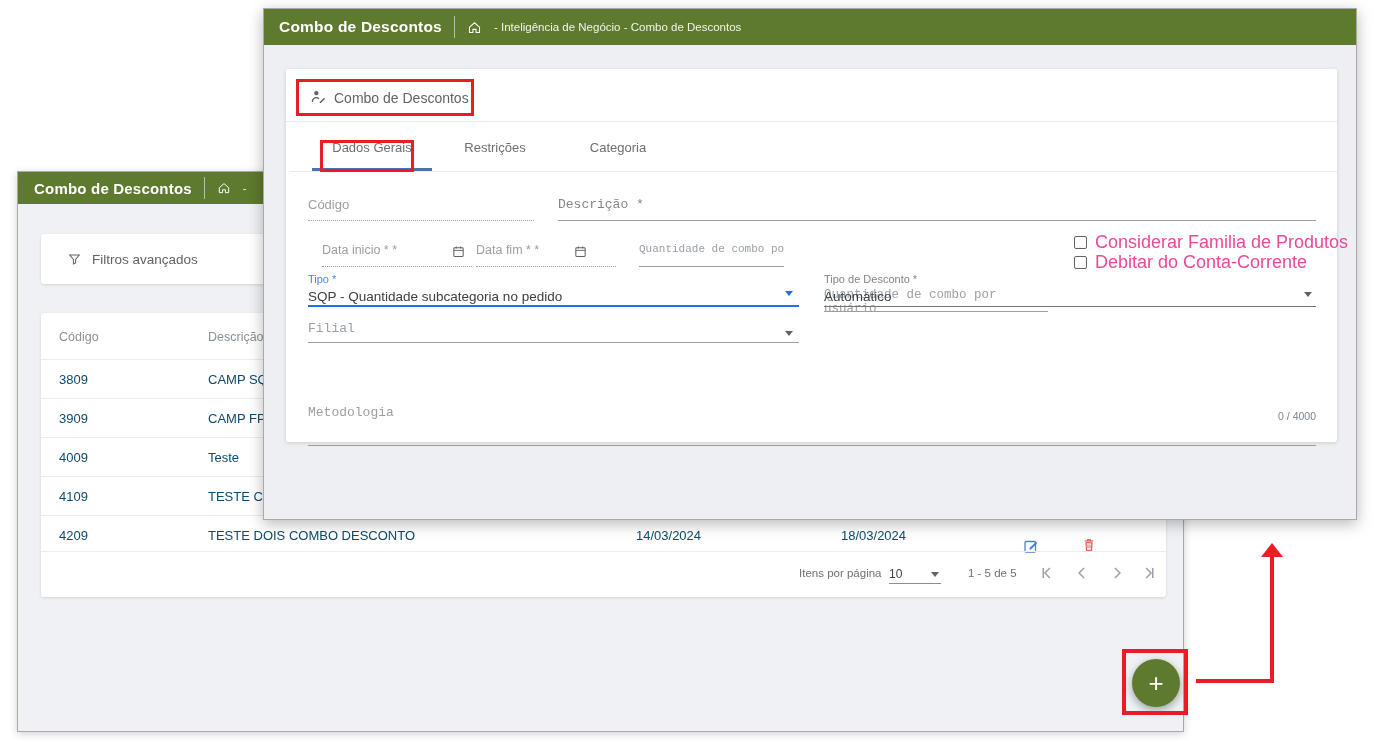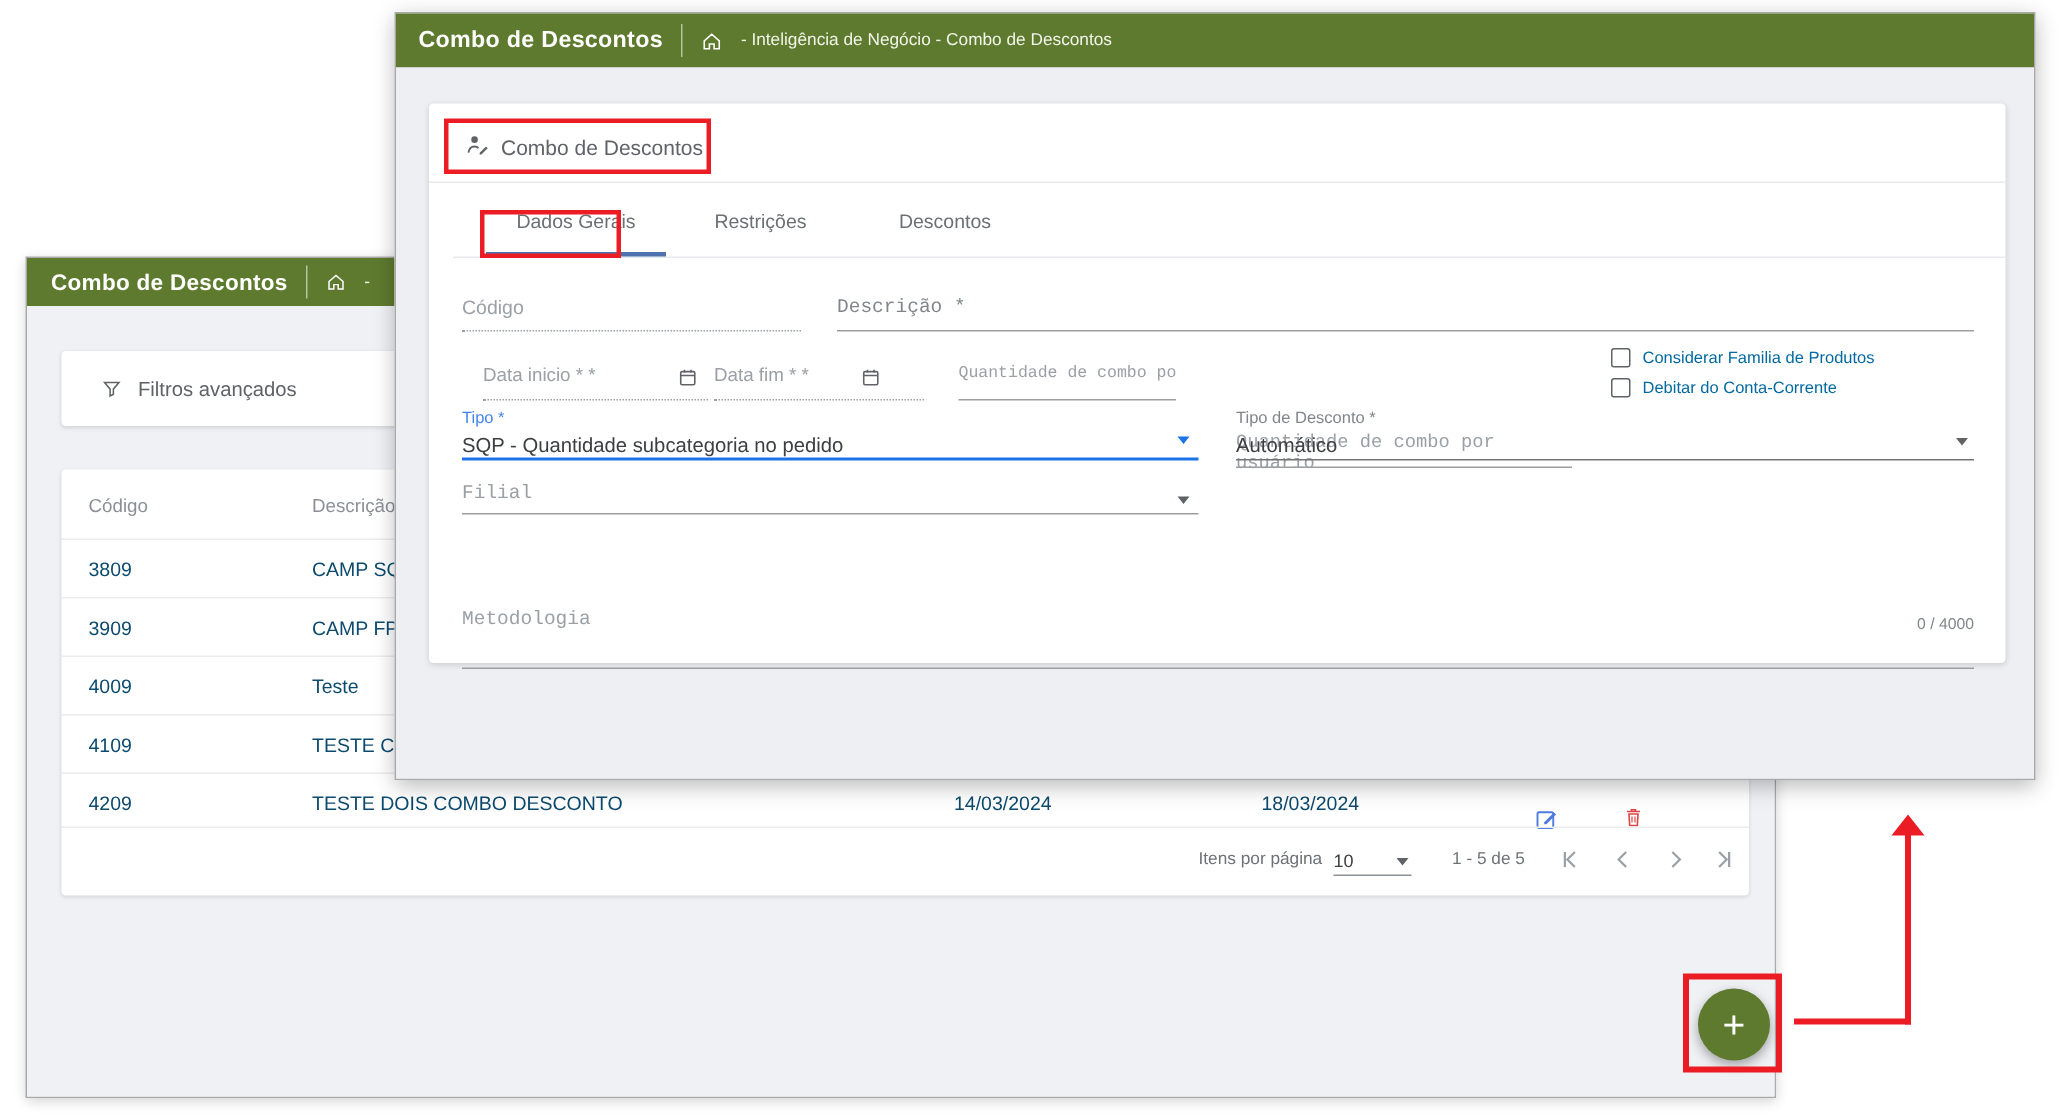--- a/index.html
+++ b/index.html
@@ -53,39 +53,39 @@
     box-shadow:0 4px 14px rgba(0,0,0,.28); }
   .form-window .appbar { height:36px; padding-left:15px; gap:12px; }
   .form-window .appbar-title { font-size:15.5px; }
   .form-window .appbar-crumb { font-size:11.5px; }
   .form-body { position:relative; background:#edeff3; height:474px; }
   .form-card { position:absolute; left:22px; top:24px; width:1051px; height:373px;
     background:#fff; box-shadow:0 1px 4px rgba(0,0,0,.14); border-radius:3px; }
   .card-head { position:absolute; left:0; top:0; right:0; height:53px; border-bottom:1px solid #e8eaed; }
   .card-title { position:absolute; left:48px; top:21px; font-size:14px; color:#5f6368; }
   .card-head .icon { position:absolute; left:24px; top:19px; }
-  .tabs { position:absolute; left:16px; top:53px; right:0; height:50px; border-bottom:1px solid #e8eaed; }
+  .tabs { position:absolute; left:4px; top:53px; right:0; height:50px; border-bottom:1px solid #e8eaed; }
   .tab { position:absolute; top:0; width:120px; height:50px; border:none; background:transparent;
     font-size:13px; color:#6b7075; cursor:pointer; font-family:inherit; }
   .tab1{ left:22px; } .tab2{ left:145px; } .tab3{ left:268px; }
   .tab-indicator { position:absolute; left:22px; bottom:0; width:120px; height:3px; background:#4e72ad; }
 
   .field { position:absolute; }
   .f-label { font-size:13px; color:#9aa0a6; display:block; }
   .dotted { border-bottom:1px dotted #9aa0a6; }
   .solid  { border-bottom:1px solid #9e9e9e;font-family:Liberation Mono, monospace; }
   .sel-label { font-size:11px; display:block; }
   .sel-value { font-size:13.5px; color:#3c4043; display:block; margin-top:4px; white-space:nowrap; }
   .tri { width:0; height:0; border-left:4.5px solid transparent; border-right:4.5px solid transparent;
     border-top:5.5px solid #5f6368; display:inline-block; }
   .tri-blue { border-top-color:#1a73e8; }
   .cal-icon { position:absolute; top:1px; }
   .checkline { position:absolute; display:flex; align-items:center; gap:8px; cursor:pointer; }
   .checkbox { width:13px; height:13px; border:1.5px solid #5f6368; border-radius:2px; background:#fff; }
-  .check-label { font-size:11px; color:#0369a1; white-space:nowrap; }
+  .check-label { font-size:18px; color:#ec4899; white-space:nowrap; }
   .counter { position:absolute; right:21px; top:341px; font-size:10.5px; color:#80868b; }
 
   
   .anno { position:absolute; z-index:30; pointer-events:none; }
   .anno-box { border:3px solid #ec1c24; }
   .box-title { left:296px; top:79px; width:178px; height:37px; }
   .box-tab   { left:320px; top:140px; width:94px; height:32px; }
   .box-fab   { left:1122px; top:649px; width:66px; height:66px; border-width:4px; }
   .arrow-h { left:1196px; top:679px; width:78px; height:4px; background:#ec1c24; }
   .arrow-v { left:1270px; top:556px; width:4px; height:127px; background:#ec1c24; }
@@ -225,21 +225,21 @@
                 <path d="M3.2 19.5c.6-3.8 3.1-5.8 5.8-5.8 1.4 0 2.7.5 3.7 1.4" fill="none" stroke="#5f6368" stroke-width="1.8"></path>
                 <path d="M13.8 19.6l6-6 1.6 1.6-6 6h-1.6v-1.6z" fill="#5f6368"></path>
               </svg>
           </span>
           <span class="card-title">Combo de Descontos</span>
         </div>
 
         <div class="tabs">
           <button class="tab tab1">Dados Gerais</button>
           <button class="tab tab2">Restrições</button>
-          <button class="tab tab3">Descontos</button>
+          <button class="tab tab3">Categoria</button>
           <span class="tab-indicator"></span>
         </div>
 
         <div class="field dotted" style="left:22px; top:128px; width:226px; height:24px;">
           <span class="f-label">Código</span>
         </div>
         <div class="field solid" style="left:272px; top:128px; width:758px; height:24px;">
           <span class="f-label" style="color:#80868b">Descrição *</span>
         </div>
 

